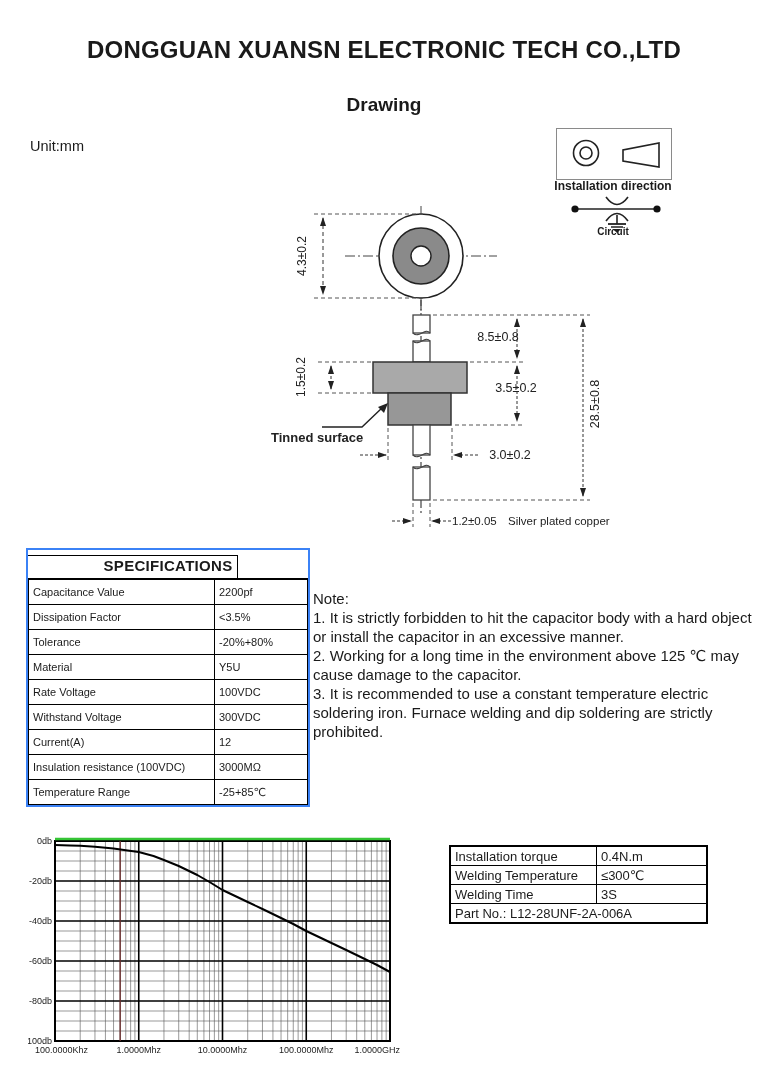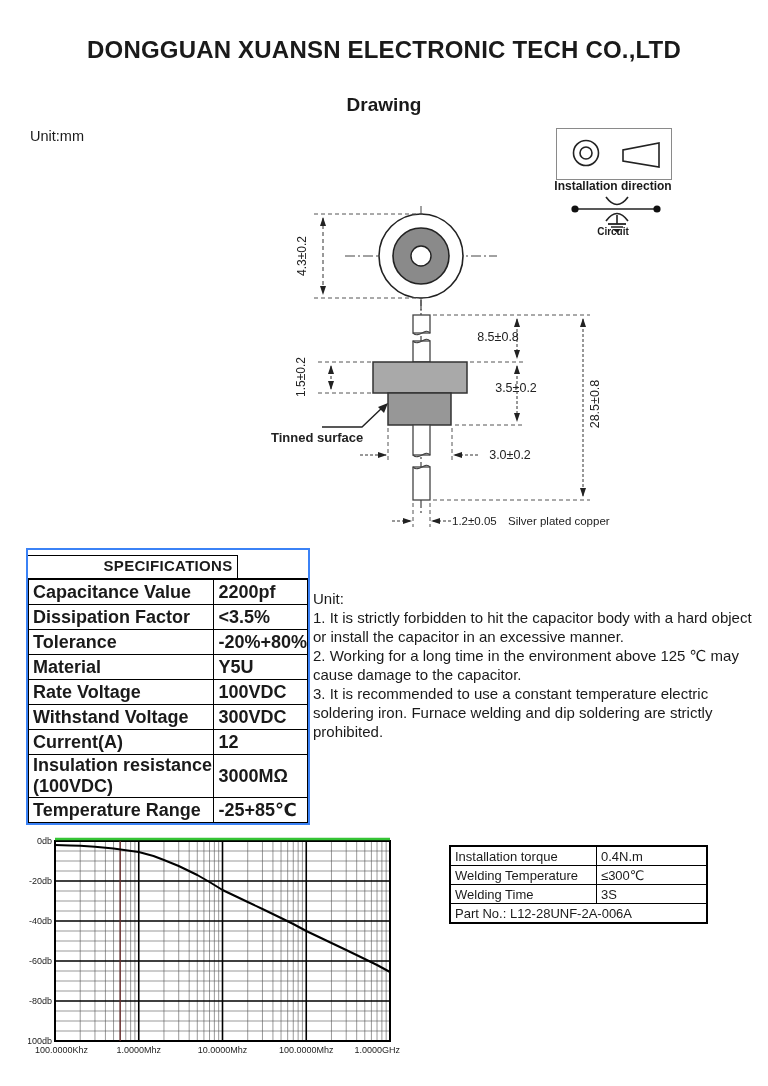--- a/index.html
+++ b/index.html
@@ -1,34 +1,34 @@
 <!DOCTYPE html>
 <html><head>
 <meta charset="utf-8">
 <style>
   html,body{margin:0;padding:0;background:#fff;}
   #page{position:relative;width:768px;height:1086px;background:#ffffff;overflow:hidden;
         font-family:"Liberation Sans","DejaVu Sans",sans-serif;color:#1a1a1a;}
   .abs{position:absolute;}
   #company-title{top:36px;left:0;width:768px;text-align:center;font-size:24px;font-weight:bold;letter-spacing:.2px;}
   #drawing-title{top:94px;left:0;width:768px;text-align:center;font-size:19px;font-weight:bold;}
-  #unit-label{top:128px;left:30px;font-size:14.5px;}
+  #unit-label{top:138px;left:30px;font-size:14.5px;}
 
   
   #install-box{top:128px;left:556px;width:114px;height:50px;border:1.5px solid #8a8a8a;}
   #install-label{top:179px;left:545px;width:136px;text-align:center;font-size:12px;font-weight:600;}
   #circuit-label{top:226px;left:556px;width:114px;text-align:center;font-size:10px;font-weight:600;}
 
   
   #spec-wrap{top:548px;left:26px;width:280px;border:2px solid #3b82f6;background:#fff;}
   #spec-head{position:relative;height:28px;border-bottom:1.5px solid #000;}
   #spec-head-inset{position:absolute;left:0;top:5px;bottom:0;width:209px;border-top:1.5px solid #000;border-right:1.5px solid #000;}
   #spec-head-title{position:absolute;left:0;top:7px;width:100%;text-align:center;font-size:15px;font-weight:bold;letter-spacing:.3px;}
   table.spec{border-collapse:collapse;width:100%;}
-  table.spec td{border:1.2px solid #000;height:24px;font-size:18px;padding:0 0 0 4px;font-weight:bold;}
+  table.spec td{border:1.2px solid #000;height:24px;font-size:11px;padding:0 0 0 4px;}
   table.spec td.lab{width:181px;}
   
   #note-block{top:589px;left:313px;width:455px;font-size:15px;line-height:19px;}
   
   #param-wrap{top:845px;left:449px;width:259px;}
   table.param{border-collapse:collapse;width:100%;border:2px solid #000;padding-left:36px;}
   table.param td{border:1.2px solid #000;height:18px;font-size:13px;padding:0 0 0 4px;}
   table.param td.lab{width:141px;}
   svg text{font-family:"Liberation Sans","DejaVu Sans",sans-serif;}
 </style>
@@ -184,21 +184,21 @@
           </tr>
         <tr>
             <td class="lab">Temperature Range</td>
             <td>-25+85℃</td>
           </tr>
       </tbody>
     </table>
   </div>
 
   <div id="note-block" class="abs">
-    <div>Unit:</div>
+    <div>Note:</div>
     <div>1. It is strictly forbidden to hit the capacitor body with a hard object or install the capacitor in an excessive manner.</div>
     <div>2. Working for a long time in the environment above 125 ℃ may cause damage to the capacitor.</div>
     <div>3. It is recommended to use a constant temperature electric soldering iron. Furnace welding and dip soldering are strictly prohibited.</div>
   </div>
 
   <svg class="abs" style="left:28px;top:820px;" width="400" height="252" viewBox="0 0 400 252" id="loss-chart">
       <line x1="27" y1="31" x2="362" y2="31" stroke="#555" stroke-width="0.6"></line>
       <line x1="27" y1="41" x2="362" y2="41" stroke="#555" stroke-width="0.6"></line>
       <line x1="27" y1="51" x2="362" y2="51" stroke="#555" stroke-width="0.6"></line>
       <line x1="27" y1="71" x2="362" y2="71" stroke="#555" stroke-width="0.6"></line>

